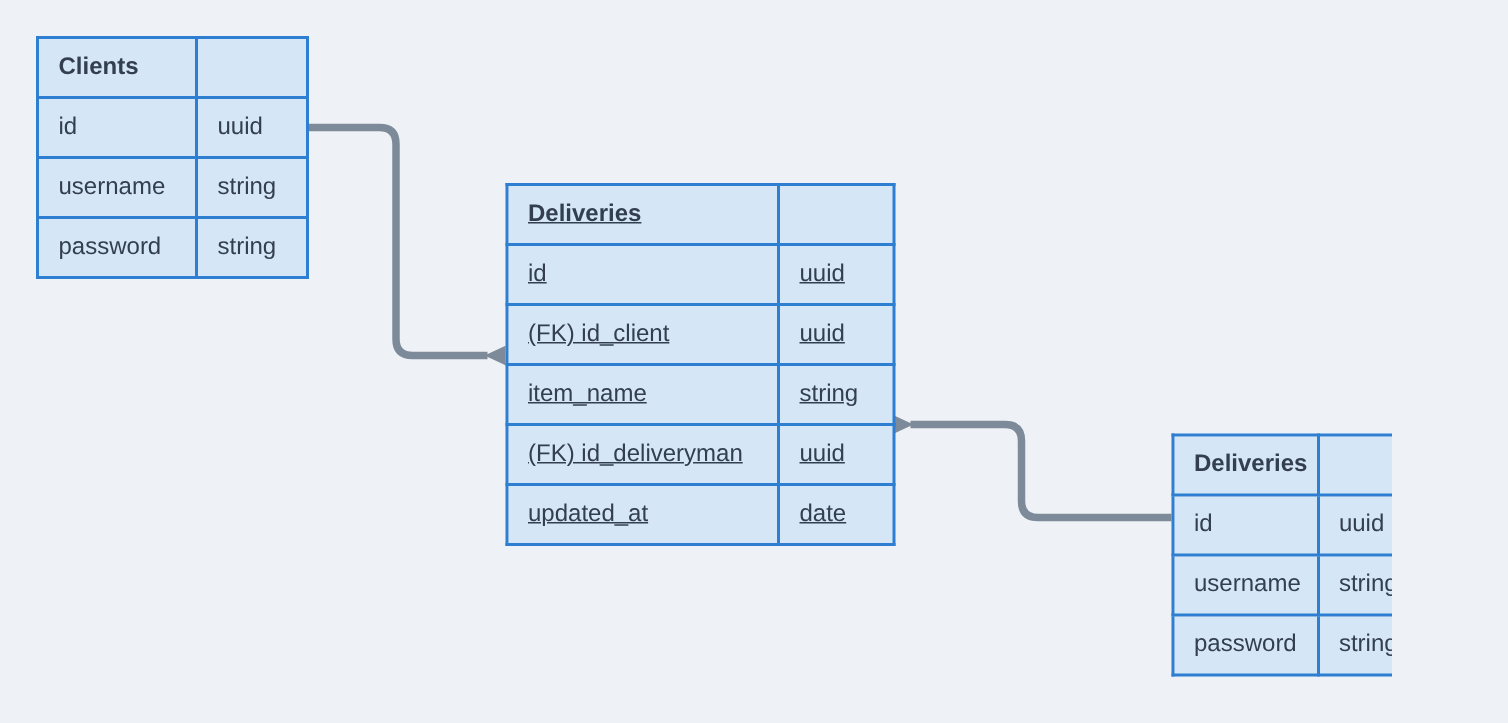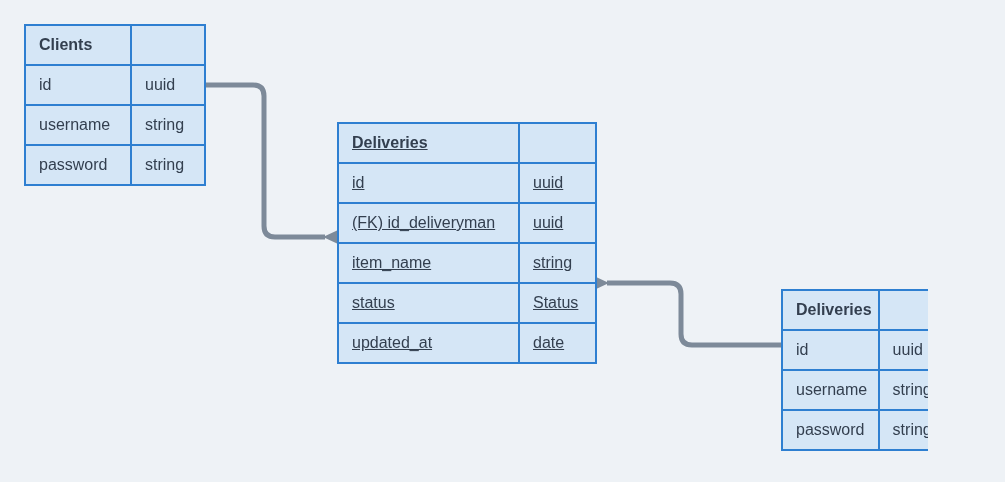--- a/index.html
+++ b/index.html
@@ -95,30 +95,30 @@
     <tbody>
       <tr>
         <td class="hdr">Deliveries</td>
         <td></td>
       </tr>
       <tr>
         <td>id</td>
         <td>uuid</td>
       </tr>
       <tr>
-        <td>(FK) id_deliveryman</td>
+        <td>(FK) id_client</td>
         <td>uuid</td>
       </tr>
       <tr>
         <td>item_name</td>
         <td>string</td>
       </tr>
       <tr>
-        <td>status</td>
-        <td>Status</td>
+        <td>(FK) id_deliveryman</td>
+        <td>uuid</td>
       </tr>
       <tr>
         <td>updated_at</td>
         <td>date</td>
       </tr>
     </tbody>
   </table>
 
   <table class="er-table" id="t-delivermans">
     <colgroup>

